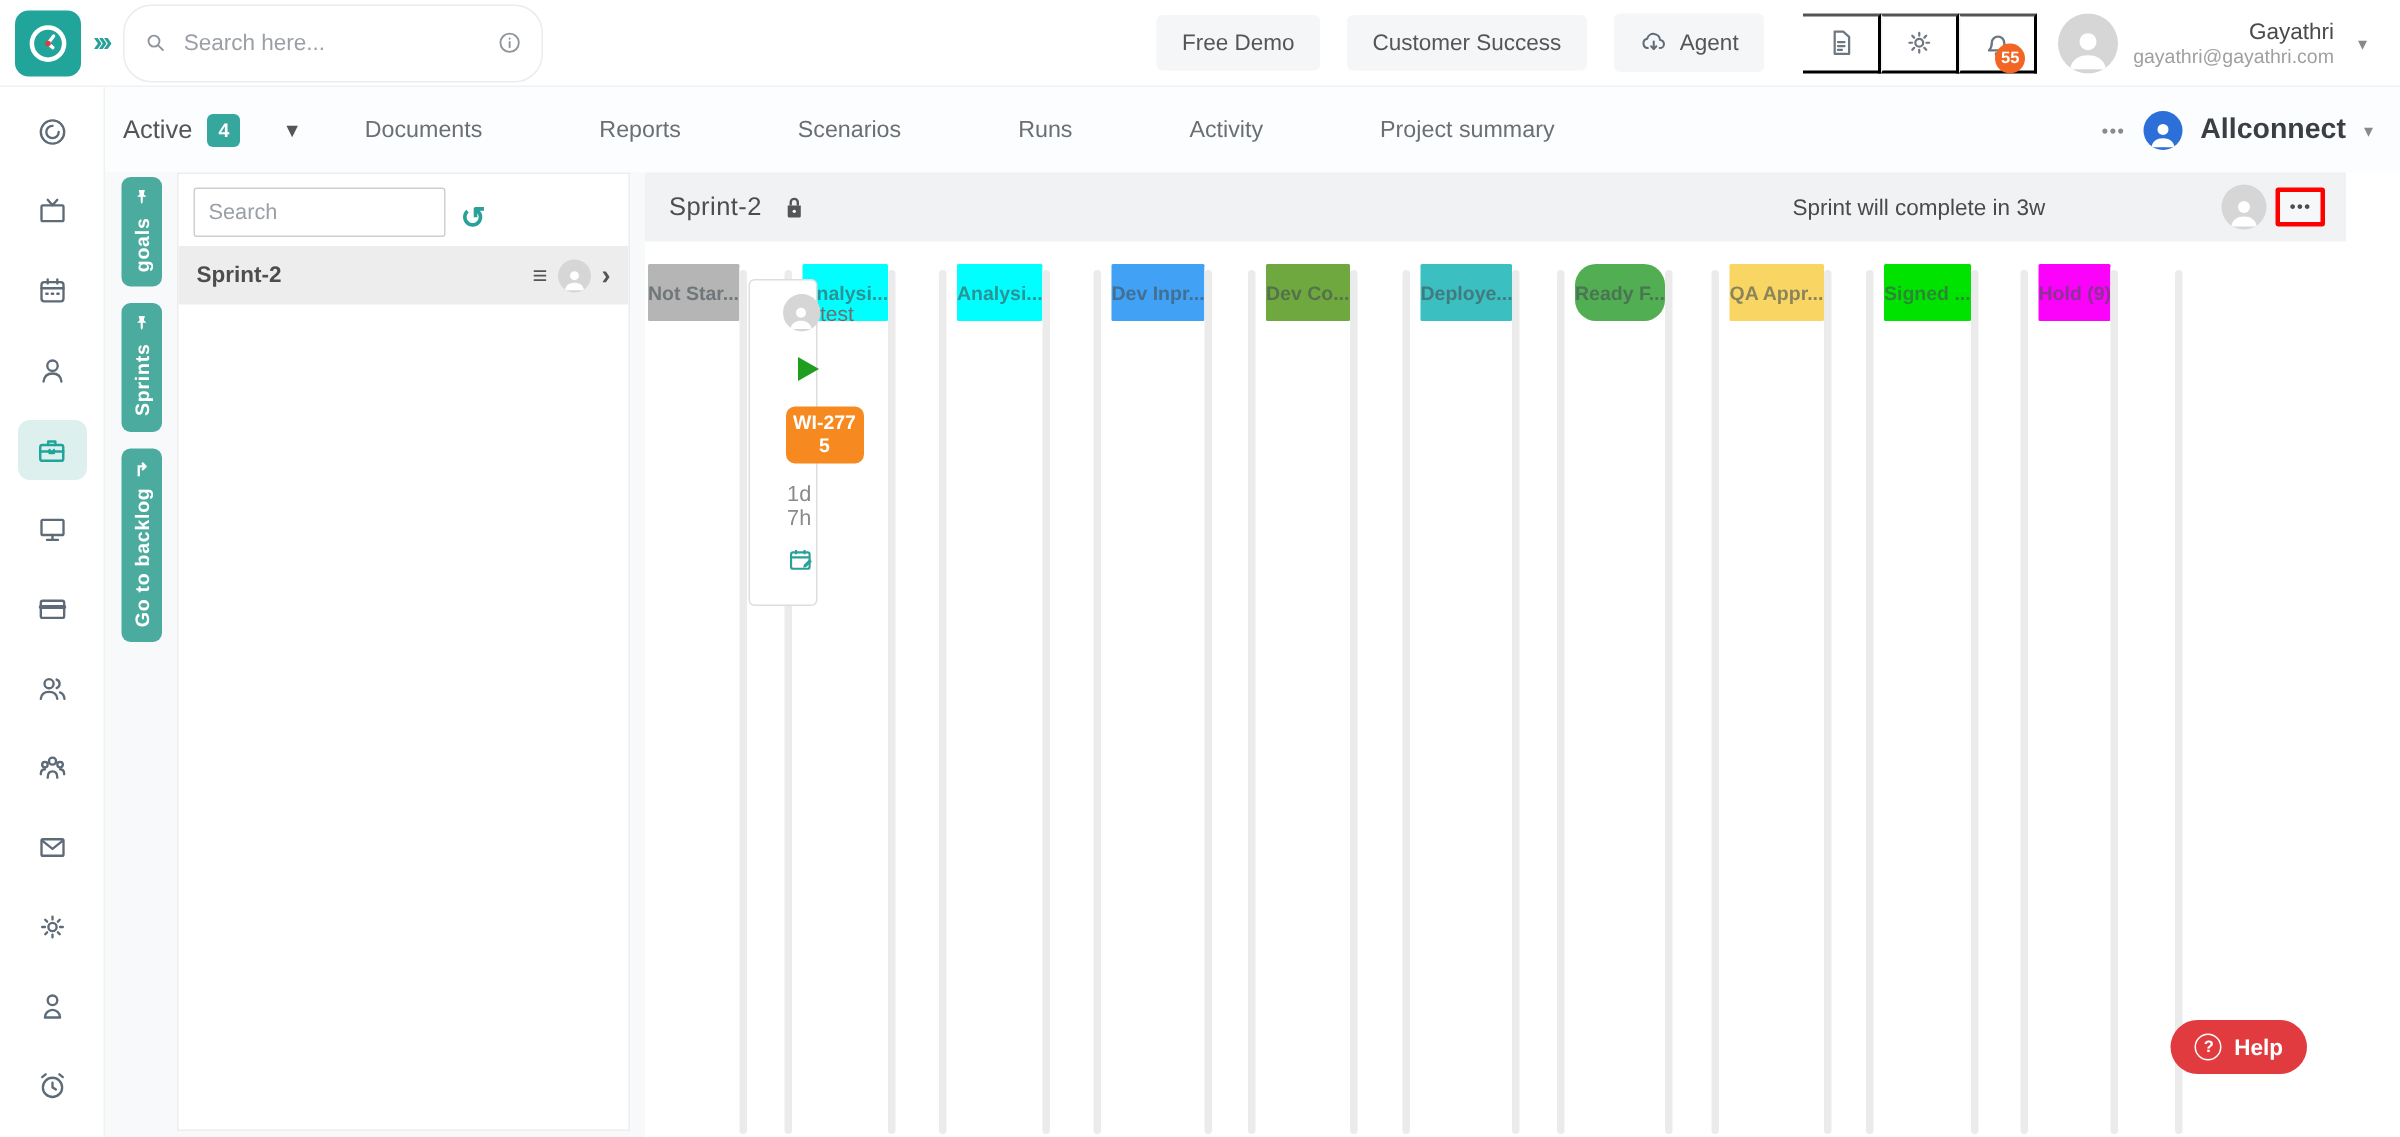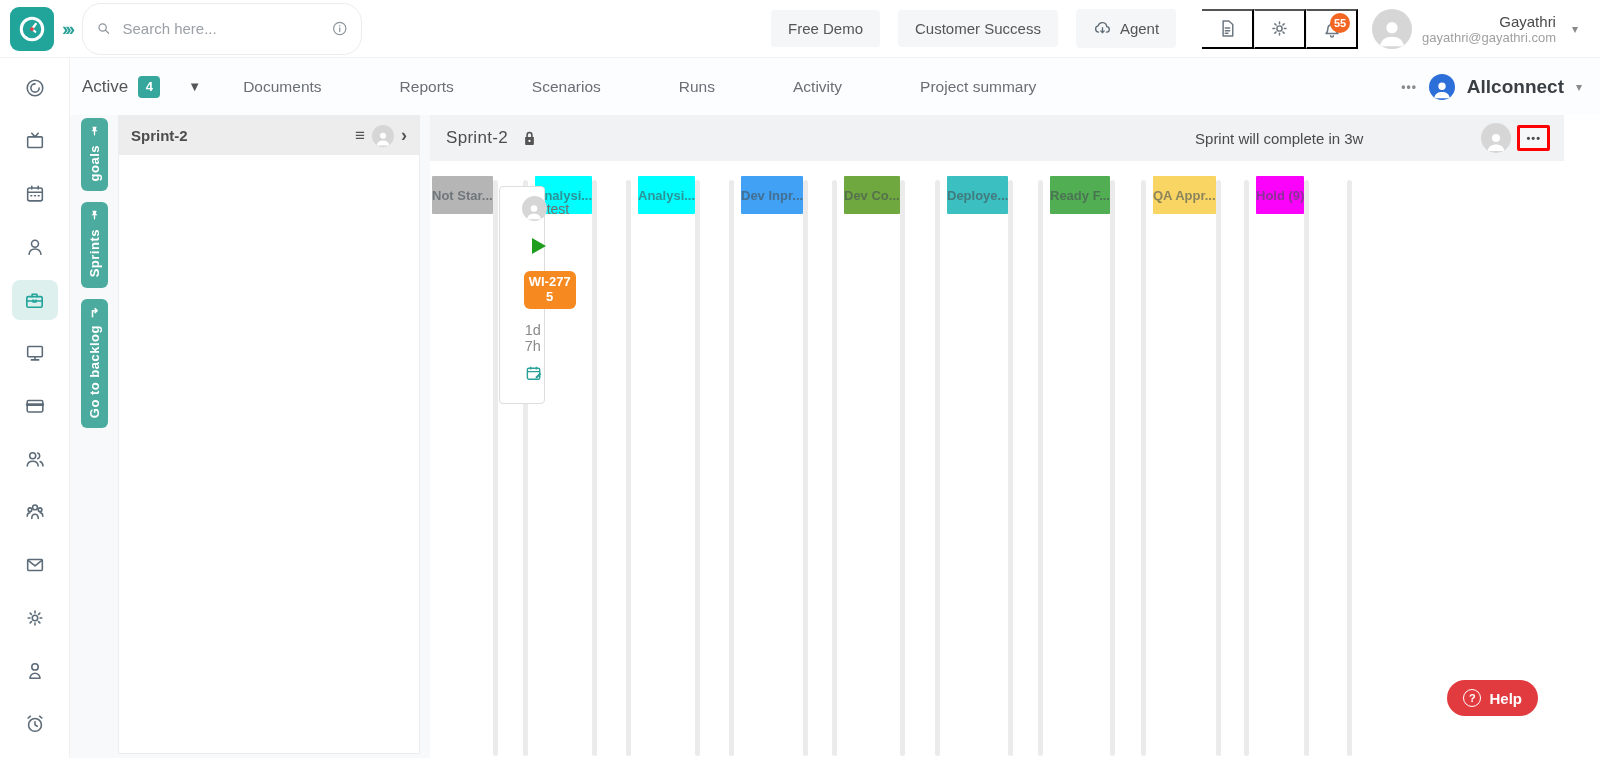--- a/index.html
+++ b/index.html
@@ -15,21 +15,21 @@
   .search-pill { width:280px; height:52px; border:1px solid #ececec; border-radius:19px; background:#fff;
     display:flex; align-items:center; padding:0 12px; gap:10px; }
   .search-pill input { border:none; outline:none; flex:1; font-size:15px; color:#555; background:transparent; font-family:inherit; }
   .search-pill input::placeholder { color:#9aa0a6; }
   .hdr-btn { background:#f5f6f7; border:none; border-radius:4px; padding:10px 17px; font-size:15px; color:#555;
     font-family:inherit; cursor:pointer; display:flex; align-items:center; gap:8px; white-space:nowrap; }
   .hdr-icons { display:flex; align-items:center; margin-left:26px; }
   .icon-btn { width:52px; height:40px; display:flex; align-items:center; justify-content:center;
     border-left:1px solid #f2f2f2; color:#6d7781; position:relative; cursor:pointer; background:none; }
   .icon-btn:first-child { border-left:none; }
-  .badge-notif { position:absolute; top:2px; right:6px; min-width:20px; height:20px; background:#f26522;
+  .badge-notif { position:absolute; top:18px; right:6px; min-width:20px; height:20px; background:#f26522;
     color:#fff; font-size:11px; font-weight:bold; border-radius:50%; display:flex; align-items:center; justify-content:center; }
   .user-block { display:flex; align-items:center; gap:10px; margin-left:14px; cursor:pointer;text-align:right; }
   .avatar { border-radius:50%; background:#d6d6d6; display:flex; align-items:flex-end; justify-content:center; overflow:hidden; flex:0 0 auto; }
   .user-name { font-size:15px; color:#4a4a4a; }
   .user-email { font-size:13px; color:#a0a0a0; }
   .caret { color:#8a8a8a; font-size:12px; margin:0 22px 0 16px; cursor:pointer; }
 
   
   .navrow { position:absolute; top:58px; left:70px; right:0; height:57px; background:#fcfdfe;
     display:flex; align-items:center; padding-left:12px; }
@@ -300,20 +300,24 @@
     <svg class="stroke" width="22" height="22" viewBox="0 0 24 24">
         <circle cx="12" cy="13" r="7"></circle>
         <path d="M12 9.5V13l2.5 1.5"></path>
         <path d="M4.5 5.5L7 3.5M19.5 5.5L17 3.5"></path>
       </svg>
   </span>
 </div>
 
 <div class="left-panel">
   <div class="panel-card">
+    <div class="panel-search-row">
+      <input type="text" placeholder="Search" style="">
+      <span class="undo-icon">↺</span>
+    </div>
     <div class="sprint-row">
       <span class="sprint-name">Sprint-2</span>
       <span class="right">
         <span class="burger">≡</span>
         <span class="avatar" style="width:22px;height:22px;">
           <svg width="18" height="18" viewBox="0 0 24 24" fill="#fff">
               <circle cx="12" cy="9" r="4"></circle>
               <path d="M3.5 22c.8-4.5 4-6.6 8.5-6.6s7.7 2.1 8.5 6.6z"></path>
             </svg>
         </span>
@@ -439,37 +443,45 @@
   <div class="col">
     <div class="col-head" style="background: rgb(59, 191, 192);">Deploye...</div>
     <div class="col-body">
       <span class="col-track l"></span>
       <span class="col-track r"></span>
       <div class="col-cards"></div>
     </div>
   </div>
 
   <div class="col">
-    <div class="col-head" style="background: rgb(82, 174, 82);">Ready F...</div>
+    <div class="col-head" style="background: rgb(82, 174, 82); border-radius: 14px;">Ready F...</div>
     <div class="col-body">
       <span class="col-track l"></span>
       <span class="col-track r"></span>
       <div class="col-cards"></div>
     </div>
   </div>
 
   <div class="col">
     <div class="col-head" style="background: rgb(249, 214, 100);">QA Appr...</div>
     <div class="col-body">
       <span class="col-track l"></span>
       <span class="col-track r"></span>
       <div class="col-cards"></div>
     </div>
   </div>
 
+  <div class="col">
+    <div class="col-head" style="background: rgb(0, 227, 0);">Signed ...</div>
+    <div class="col-body">
+      <span class="col-track l"></span>
+      <span class="col-track r"></span>
+      <div class="col-cards"></div>
+    </div>
+  </div>
 
 
   <div class="col">
     <div class="col-head" style="background: rgb(251, 2, 251);">Hold (9)</div>
     <div class="col-body">
       <span class="col-track l"></span>
       <span class="col-track r"></span>
       <div class="col-cards"></div>
     </div>
   </div>

